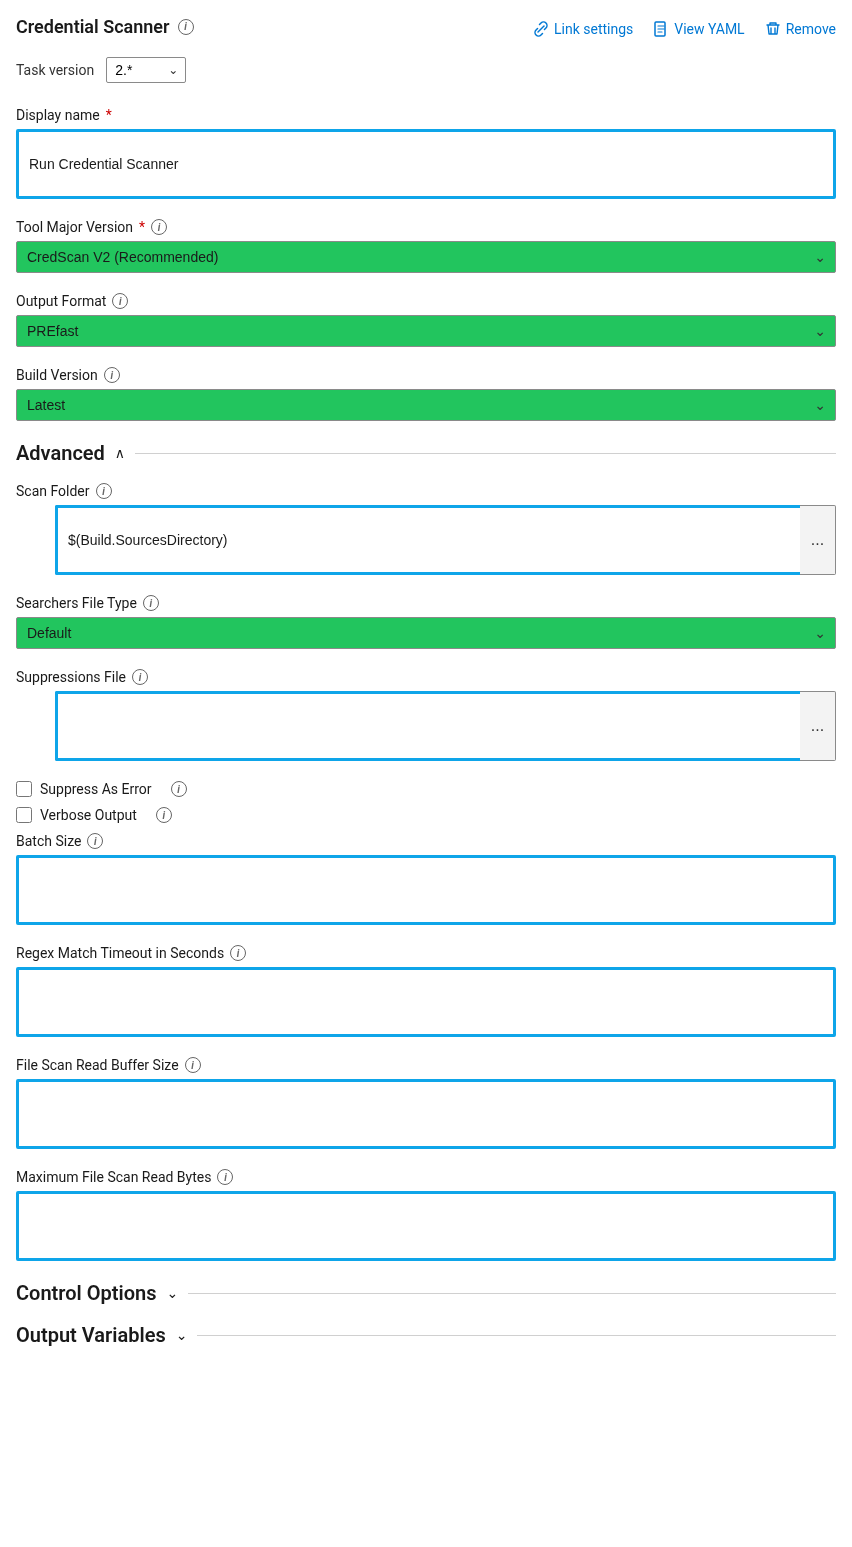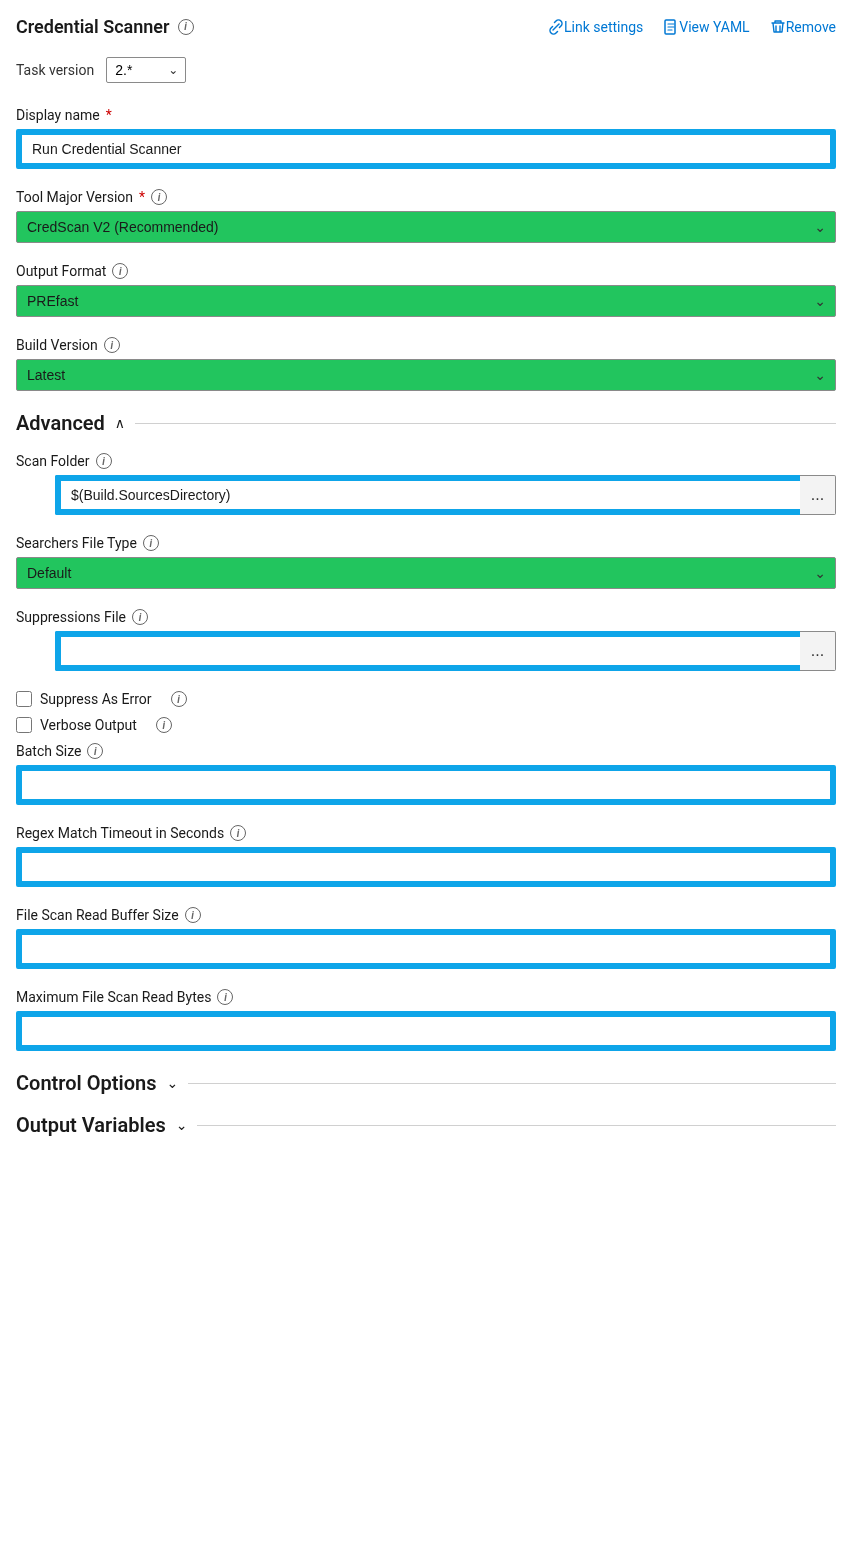--- a/index.html
+++ b/index.html
@@ -10,21 +10,21 @@
       background: #fff;
       width: 852px;
       min-height: 1547px;
     }
     .container {
       padding: 16px 16px 24px 16px;
       max-width: 852px;
     }
     .header {
       display: flex;
-      align-items: center;
+      align-items: flex-end;
       justify-content: space-between;
       margin-bottom: 20px;
     }
     .header-left {
       display: flex;
       align-items: center;
       gap: 8px;
     }
     .header-title {
       font-size: 18px;
@@ -32,20 +32,21 @@
       color: #1a1a1a;
     }
     .header-actions {
       display: flex;
       align-items: center;
       gap: 20px;
     }
     .header-action-link {
       display: flex;
       align-items: center;
+      gap: 5px;
       color: #0078d4;
       cursor: pointer;
       font-size: 14px;
       text-decoration: none;
     }
     .info-icon {
       display: inline-flex;
       align-items: center;
       justify-content: center;
       width: 16px;
@@ -102,23 +103,23 @@
       gap: 6px;
       margin-bottom: 6px;
       font-size: 14px;
       color: #1a1a1a;
     }
     .required-star {
       color: #c00;
     }
     .field-input {
       width: 100%;
-      border: 6px solid #0ea5e9;
+      border: 3px solid #0ea5e9;
       border-radius: 2px;
-      padding: 6px 10px;
+      padding: 24px 10px;
       font-size: 14px;
       color: #1a1a1a;
       background: #fff;
       outline: none;
     }
     .field-select-wrapper {
       position: relative;
     }
     .field-select {
       width: 100%;

